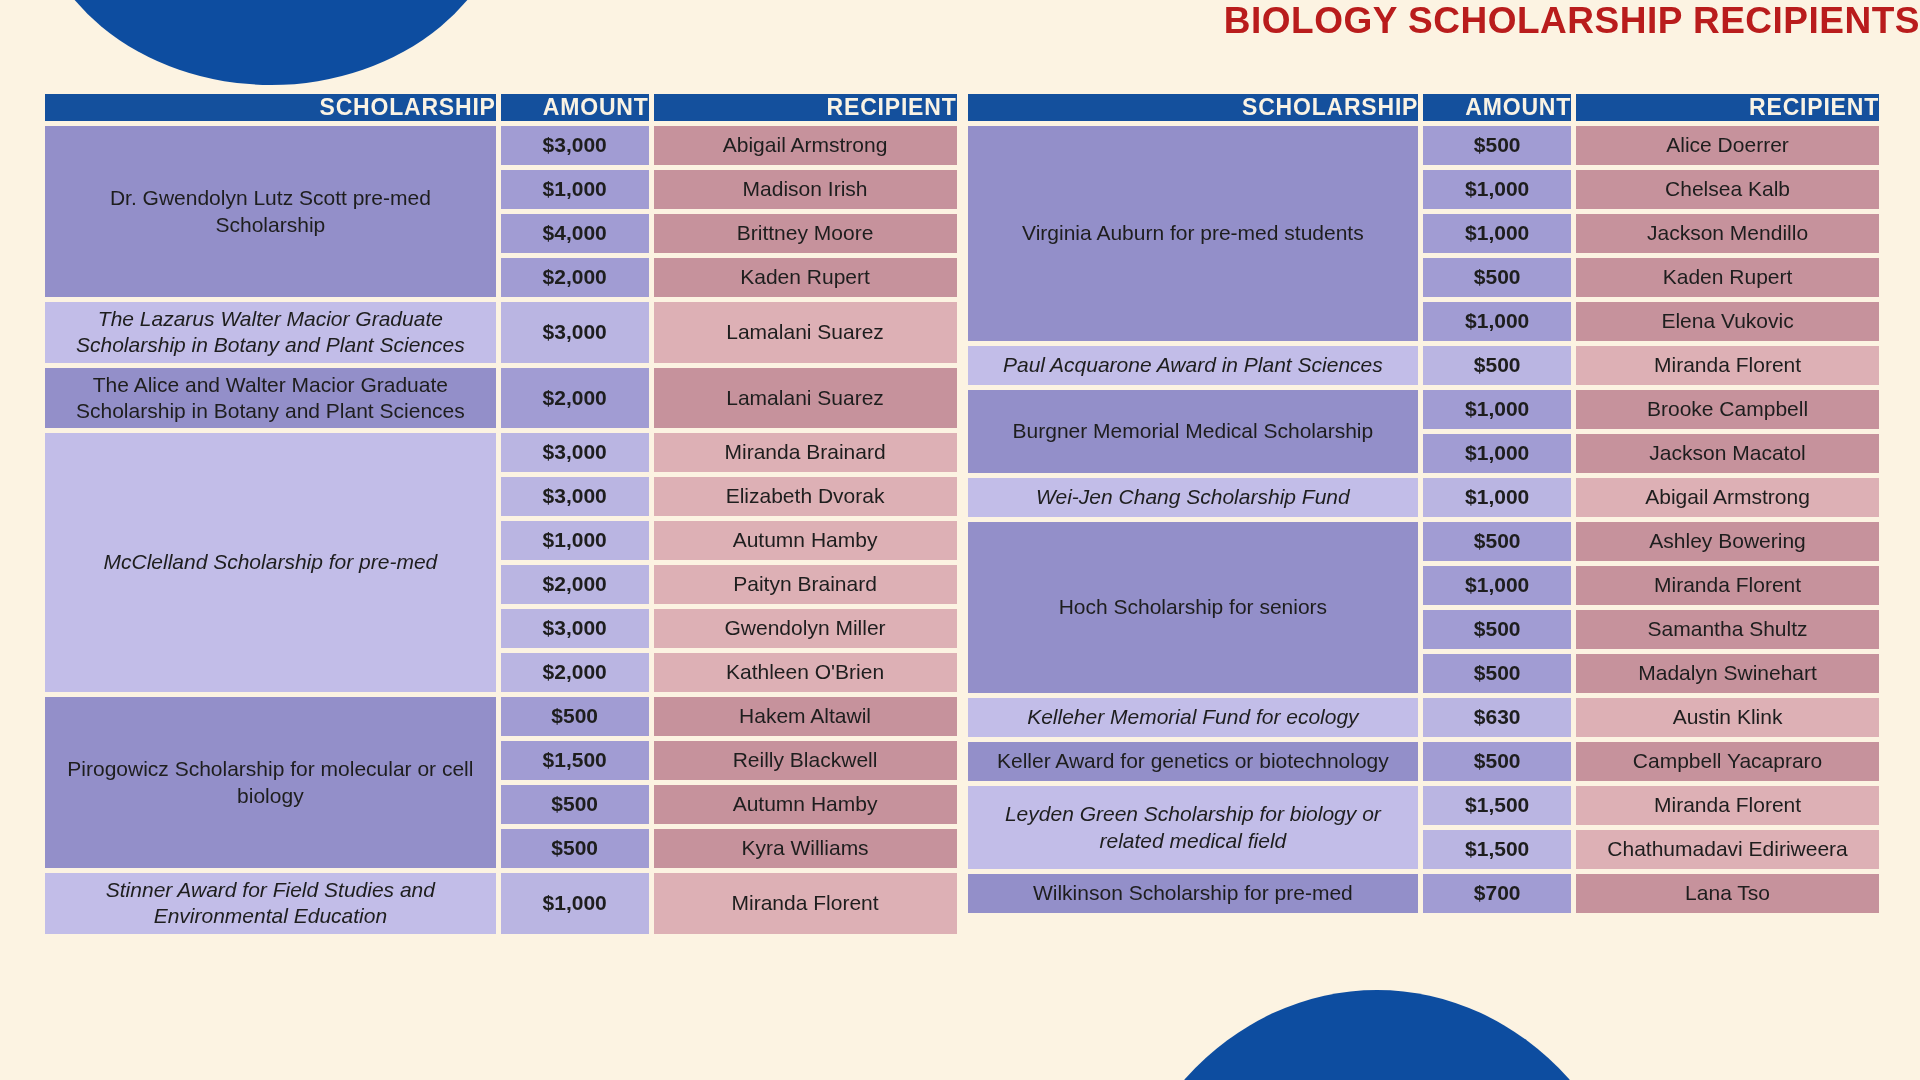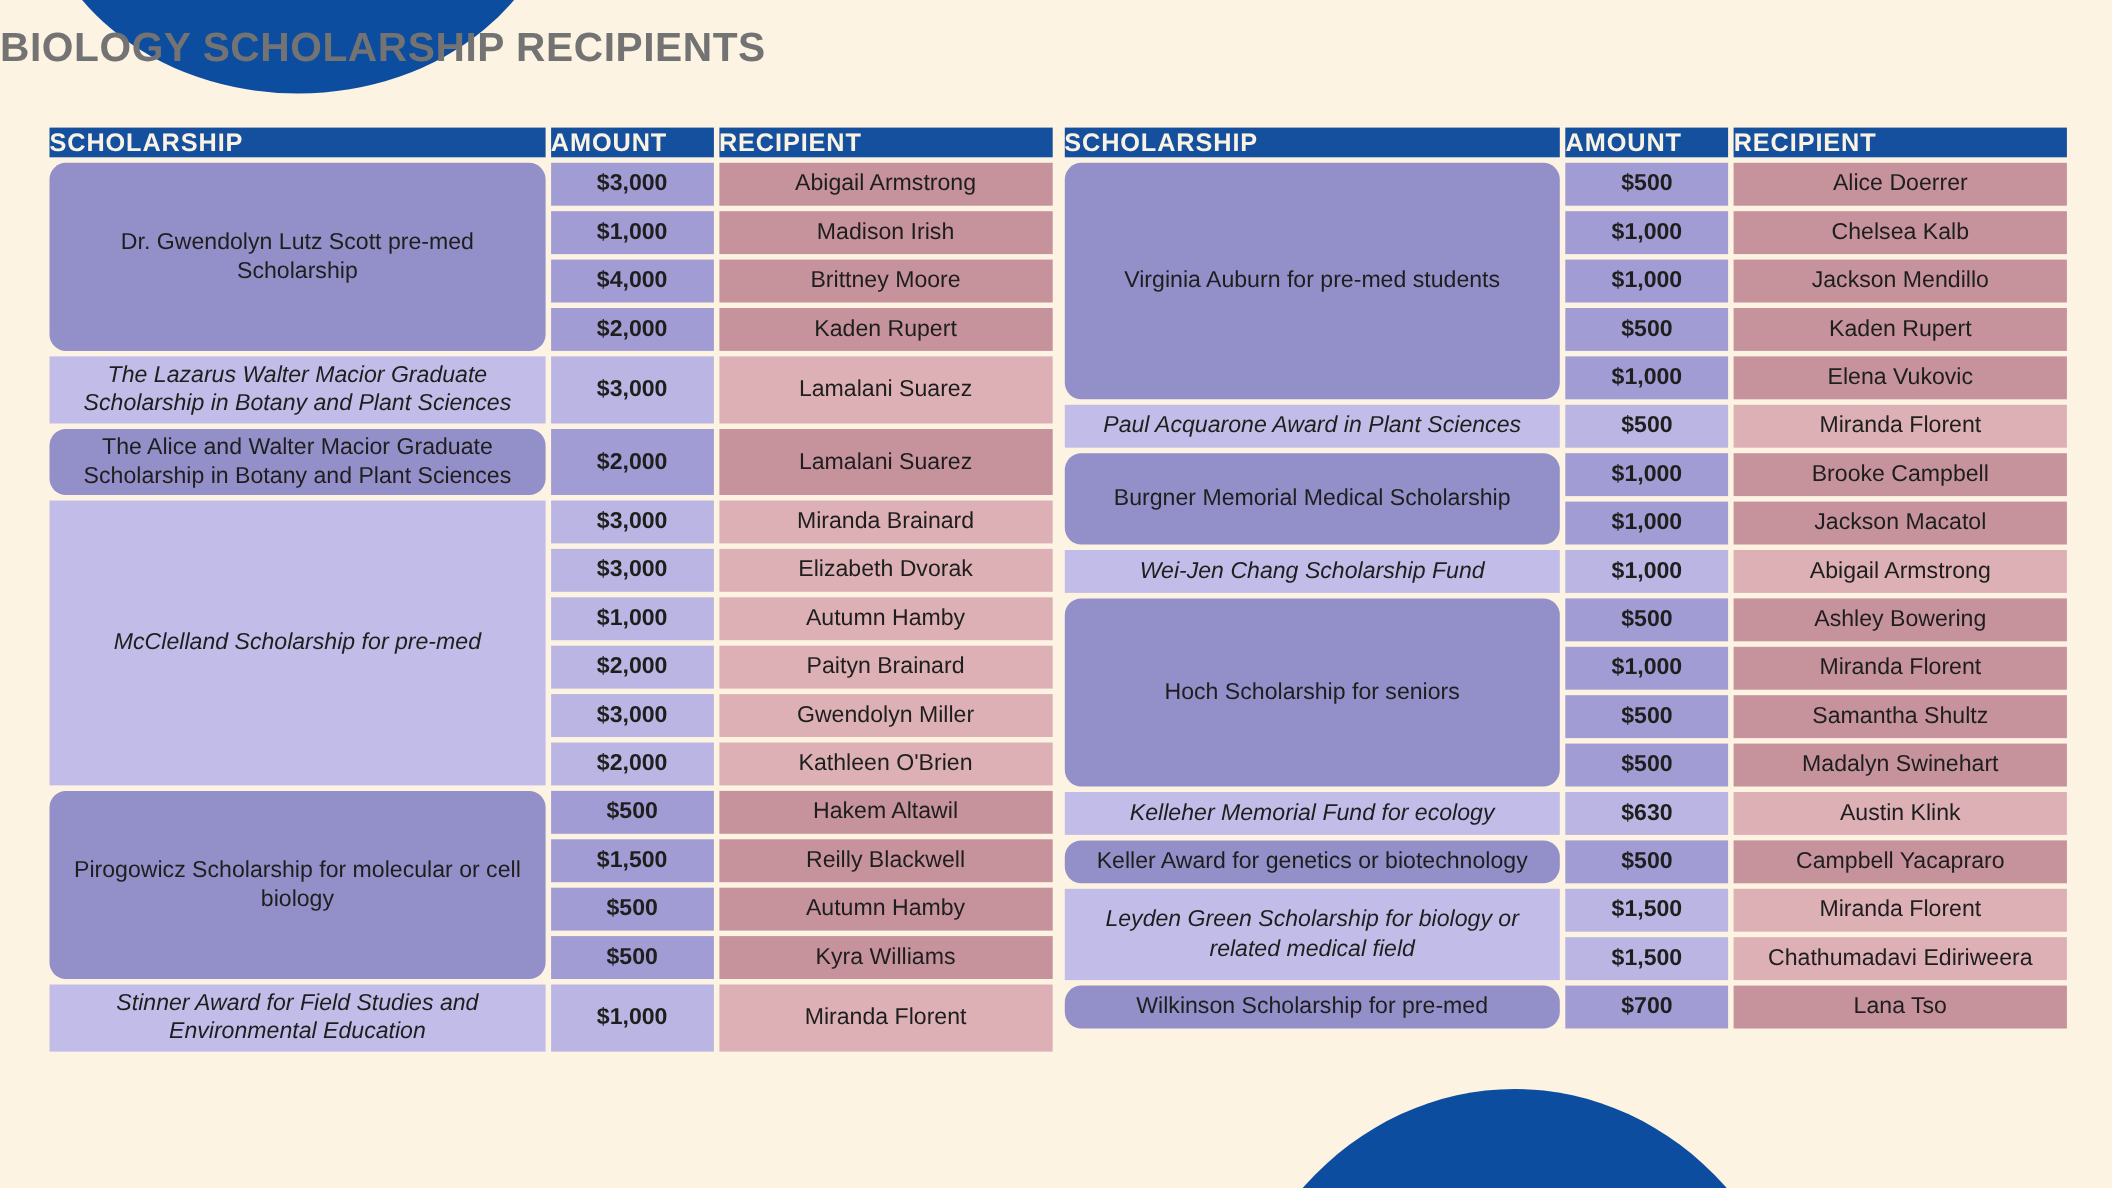--- a/index.html
+++ b/index.html
@@ -21,26 +21,25 @@
     background:var(--bg);
     font-family:"Liberation Sans","DejaVu Sans",sans-serif;
     position:relative;
     overflow:hidden;
   }
   .blob{position:absolute;background:var(--blue);border-radius:50%;z-index:0;}
   .blob-tl{left:31px;top:-315px;width:480px;height:400px;}
   .blob-br{left:1107px;top:990px;width:540px;height:600px;}
   h1.title{
     position:relative;z-index:2;
-    text-align:left;
-    margin-top:22px;
+    text-align:right;
     font-size:37px;
     font-weight:700;
     letter-spacing:0.5px;
-    color:#737373;
+    color:#b91c1c;
   }
   .tables{
     position:relative;z-index:1;
     display:flex;
     gap:1px;
     padding:0 36px 0 40px;
     margin-top:47px;
     align-items:flex-start;
   }
   .table-host{flex:1 1 0;}
@@ -53,35 +52,36 @@
   table.sch-table col.c-sch{width:50%;}
   table.sch-table col.c-amt{width:16.4%;}
   table.sch-table col.c-rec{width:33.6%;}
   table.sch-table th{
     background:var(--header-blue);
     color:var(--header-text);
     font-size:23px;
     font-weight:700;
     letter-spacing:0.8px;
     height:23px;
-    text-align:left;
+    text-align:right;
     vertical-align:middle;
+    padding-left:24px;
   }
   table.sch-table td{
     color:var(--cell-text);
     text-align:center;
     vertical-align:middle;
     font-size:21px;
     line-height:1.25;
     padding:4px 8px;
   }
   tr.award-row{height:39px;}
   td.cell-sch{padding:7px 12px;}
   td.cell-amt{font-size:22px;font-weight:bold;}
-  tr.dark td.cell-sch{background:var(--dark-sch);border-radius:15px;}
+  tr.dark td.cell-sch{background:var(--dark-sch);}
   tr.dark td.cell-amt{background:var(--dark-amt);}
   tr.dark td.cell-rec{background:var(--dark-rec);}
   tr.light td.cell-sch{background:var(--light-sch);font-style:italic;}
   tr.light td.cell-amt{background:var(--light-amt);}
   tr.light td.cell-rec{background:var(--light-rec);}
 </style>
 </head>
 <body>
 
 <div class="blob blob-tl"></div>

